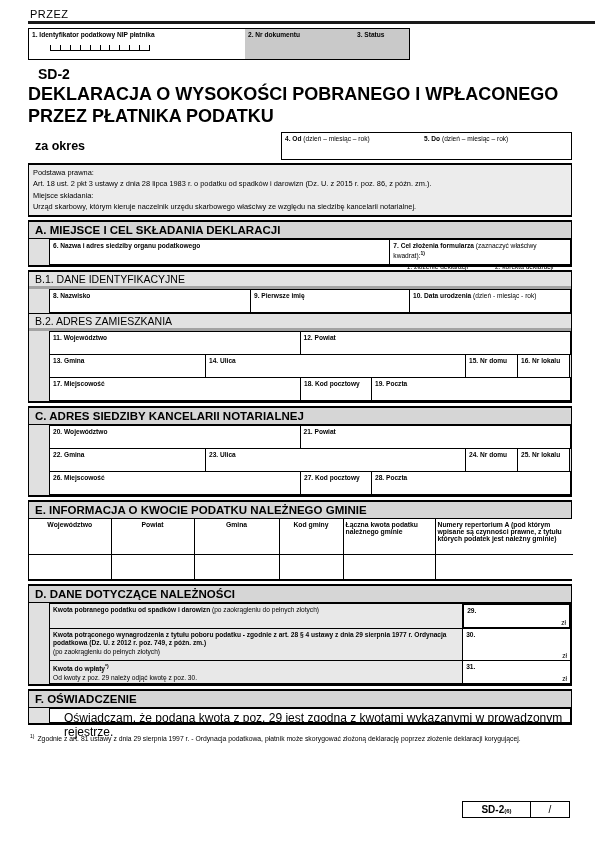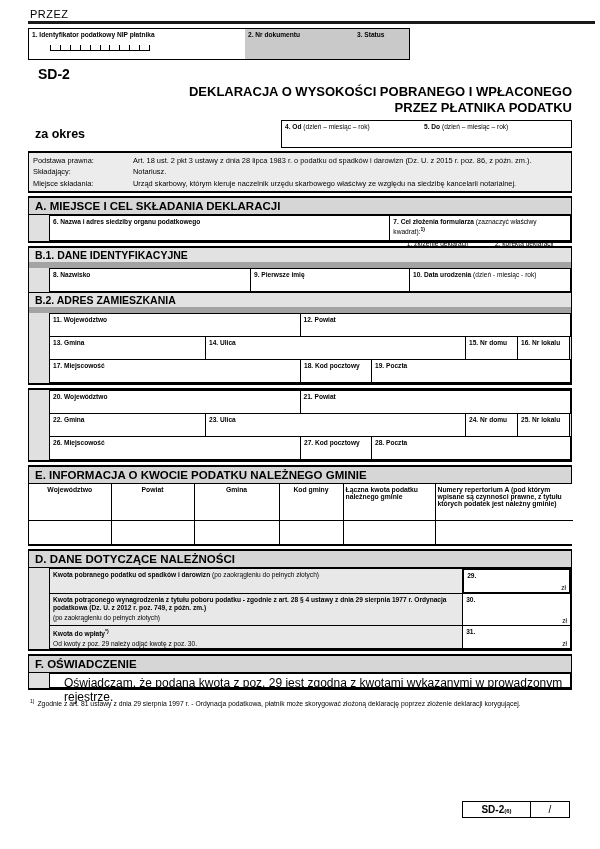--- a/index.html
+++ b/index.html
@@ -21,37 +21,37 @@
   .idbox .cell:last-child { border-right:none; }
   .shaded { background:#c9c9c9; }
   .nip-cell { width:217px; height:30px; }
   .doc-cell { width:110px; }
   .status-cell { width:55px; }
   .comb { display:flex; margin:6px 0 0 18px; width:100px; height:6px; }
   .comb span { flex:1; border-left:1px solid #000; border-bottom:1px solid #000; }
   .comb span:last-child { border-right:1px solid #000; }
 
   .code { font-size:14px; font-weight:bold; margin:6px 0 2px 10px; }
-  .t1,.t2 { text-align:right; font-weight:bold; font-size:13px; line-height:1.22; }
+  .t1,.t2 { text-align:left; font-weight:bold; font-size:18px; line-height:1.22; }
 
   .period { margin-top:4px; align-items:center;justify-content:space-between; }
   .period-label { font-weight:bold; font-size:12.5px; width:59px; padding-left:7px; }
   .period-box { border:1px solid #000; }
   .period-box .cell { border:none; border-right:1px solid #000; height:26px; }
   .period-box .cell:last-child { border-right:none; }
   .od-cell { width:140px; } .do-cell { width:150px; }
 
   .section { border:1px solid #000; border-top:2px solid #000; border-bottom:2px solid #000; margin-top:3px; }
   .legal { background:#ececec; padding:2px 4px; font-size:7.4px; line-height:1.55; }
-  .legal-row { display:flex; }
+  .legal-row { display:flex;flex-direction:column; }
   .legal-label { width:100px; flex:none; }
   .legal-text { flex:1; }
 
   .sec-title { background:#d6d6d6; font-weight:bold; font-size:11.5px; padding:2px 4px 2px 6px; border-bottom:1px solid #000; }
-  .sub-title { background:#e2e2e2; font-size:10.5px; padding:1px 4px 1px 6px; border-bottom:6px solid #a3a3a3;font-weight:bold; }
+  .sub-title { background:#e2e2e2; font-size:10.5px; padding:1px 4px 1px 6px; border-bottom:3px solid #a3a3a3; }
   .content { background:#e0e0e0; padding-left:20px; }
   .frow { display:flex; }
   .frow + .frow { margin-top:-1px; }
   .frow .cell { margin-top:0; }
   .h24 { height:24px; } .h26 { height:26px; }
 
   
   .f6 { width:342px; } .f7 { width:182px; }
   .opts { display:flex; justify-content:space-around; margin-top:3px; font-size:6.6px; }
   sup { font-size:5px; vertical-align:super; }
@@ -139,24 +139,20 @@
       </div>
     </div>
   </div>
 
   <div class="section legal">
     <div class="legal-row">
       <div class="legal-label">Podstawa prawna:</div>
       <div class="legal-text">Art. 18 ust. 2 pkt 3 ustawy z dnia 28 lipca 1983 r. o podatku od spadków i darowizn (Dz. U. z 2015 r. poz. 86, z późn. zm.).</div>
     </div>
     <div class="legal-row">
-      <div class="legal-label">Składający:</div>
-      <div class="legal-text">Notariusz.</div>
-    </div>
-    <div class="legal-row">
       <div class="legal-label">Miejsce składania:</div>
       <div class="legal-text">Urząd skarbowy, którym kieruje naczelnik urzędu skarbowego właściwy ze względu na siedzibę kancelarii notarialnej.</div>
     </div>
   </div>
 
   <div class="section">
     <div class="sec-title">A. MIEJSCE I CEL SKŁADANIA DEKLARACJI</div>
     <div class="content">
       <div class="frow">
         <div class="cell f6 h26">
@@ -220,20 +216,21 @@
             <div class="lbl">18. Kod pocztowy</div>
           </div>
         <div class="cell w19 h24">
             <div class="lbl">19. Poczta</div>
           </div>
       </div>
     </div>
   </div>
 
   <div class="section">
+    <div class="sec-title">C. ADRES SIEDZIBY KANCELARII NOTARIALNEJ</div>
     <div class="content">
       <div class="frow">
         <div class="cell w11 h24">
             <div class="lbl">20. Województwo</div>
           </div>
         <div class="cell w12 h24">
             <div class="lbl">21. Powiat</div>
           </div>
       </div>
       <div class="frow">

